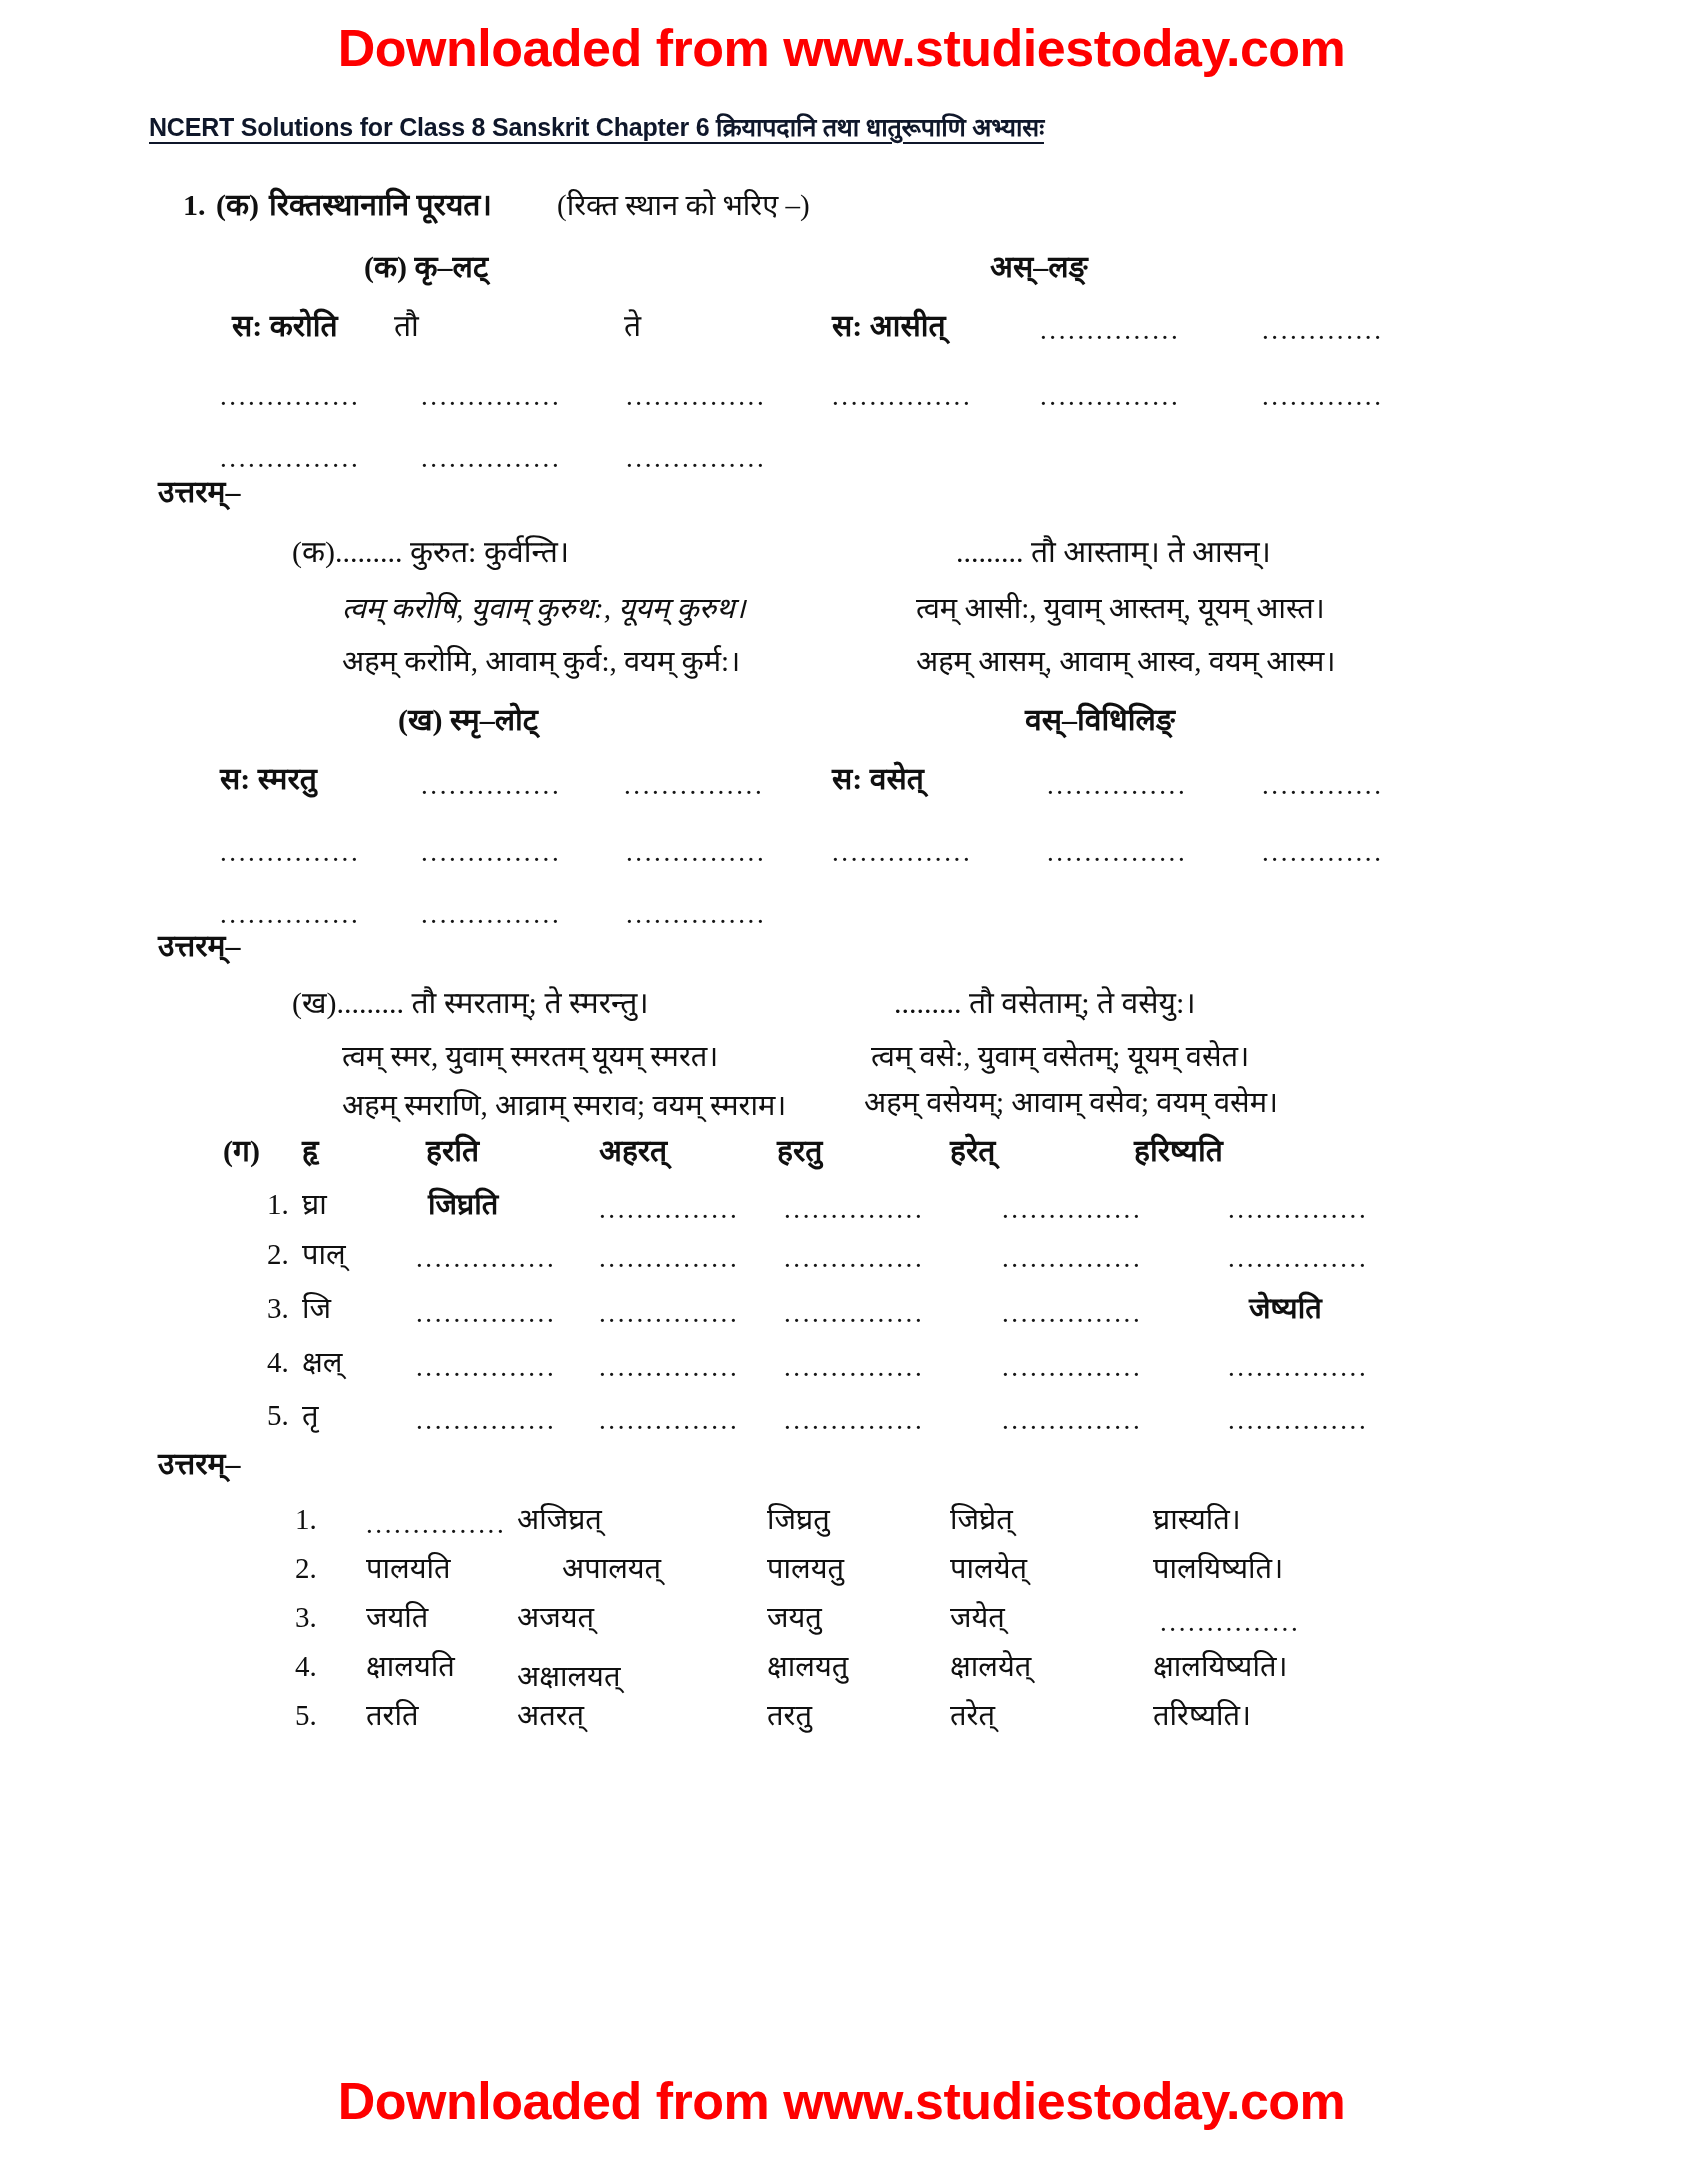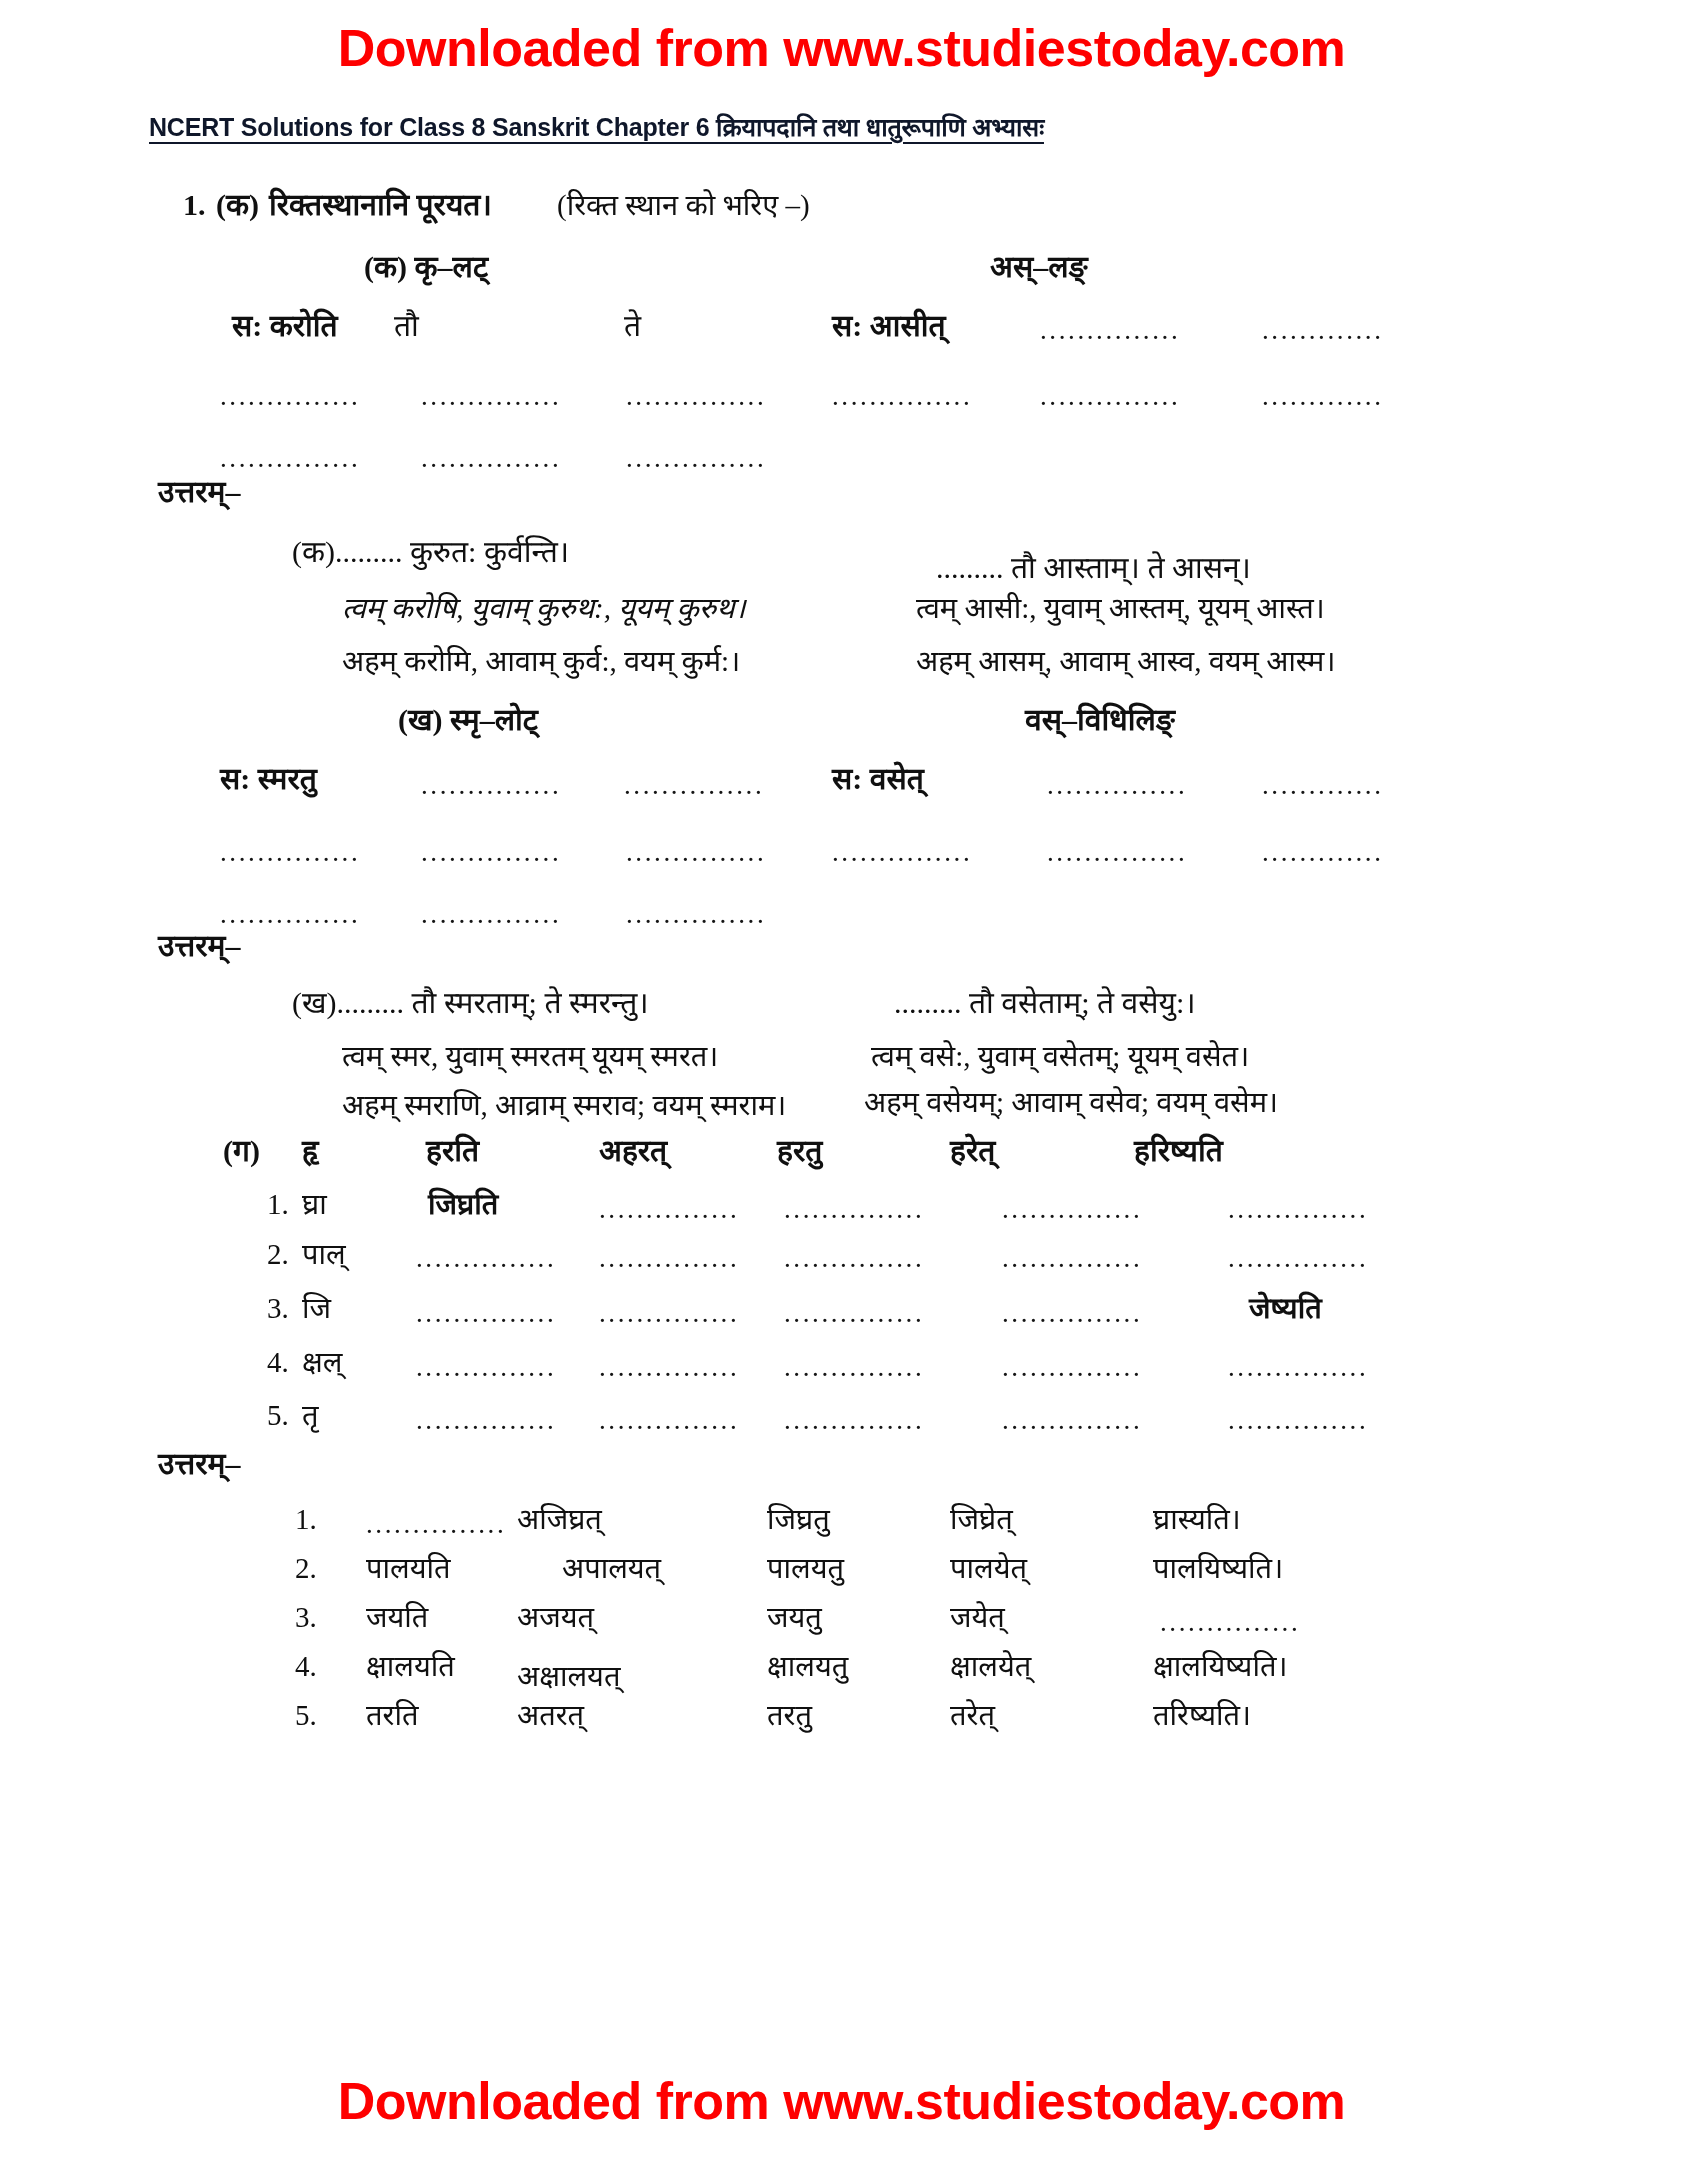--- a/index.html
+++ b/index.html
@@ -104,21 +104,21 @@
   <div class="dots" style="left:1040px; top:381px;">...............</div>
   <div class="dots" style="left:1262px; top:381px;">...............</div>
 
   <div class="dots" style="left:220px; top:443px;">...............</div>
   <div class="dots" style="left:421px; top:443px;">...............</div>
   <div class="dots" style="left:626px; top:443px;">...............</div>
 
   <div class="t sz30 bold" style="left:158px; top:475px;">उत्तरम्–</div>
 
   <div class="t sz30" style="left:292px; top:535px;">(क).........  कुरुत:            कुर्वन्ति।</div>
-  <div class="t sz30" style="left:936px; top:535px;margin-top:16px;">.........  तौ आस्ताम्।            ते आसन्।</div>
+  <div class="t sz30" style="left:956px; top:535px;">.........  तौ आस्ताम्।            ते आसन्।</div>
 
   <div class="t sz29" style="left:342px; top:592px;font-style:italic;">त्वम् करोषि, युवाम् कुरुथ:, यूयम् कुरुथ।</div>
   <div class="t sz29" style="left:916px; top:592px;">त्वम् आसी:, युवाम् आस्तम्, यूयम् आस्त।</div>
 
   <div class="t sz29" style="left:342px; top:645px;">अहम् करोमि, आवाम् कुर्व:, वयम् कुर्म:।</div>
   <div class="t sz29" style="left:916px; top:645px;">अहम् आसम्, आवाम् आस्व, वयम् आस्म।</div>
 
   <div class="t sz30 bold" style="left:398px; top:703px;">(ख) स्मृ–लोट्</div>
   <div class="t sz30 bold" style="left:1025px; top:703px;">वस्–विधिलिङ्</div>
 

